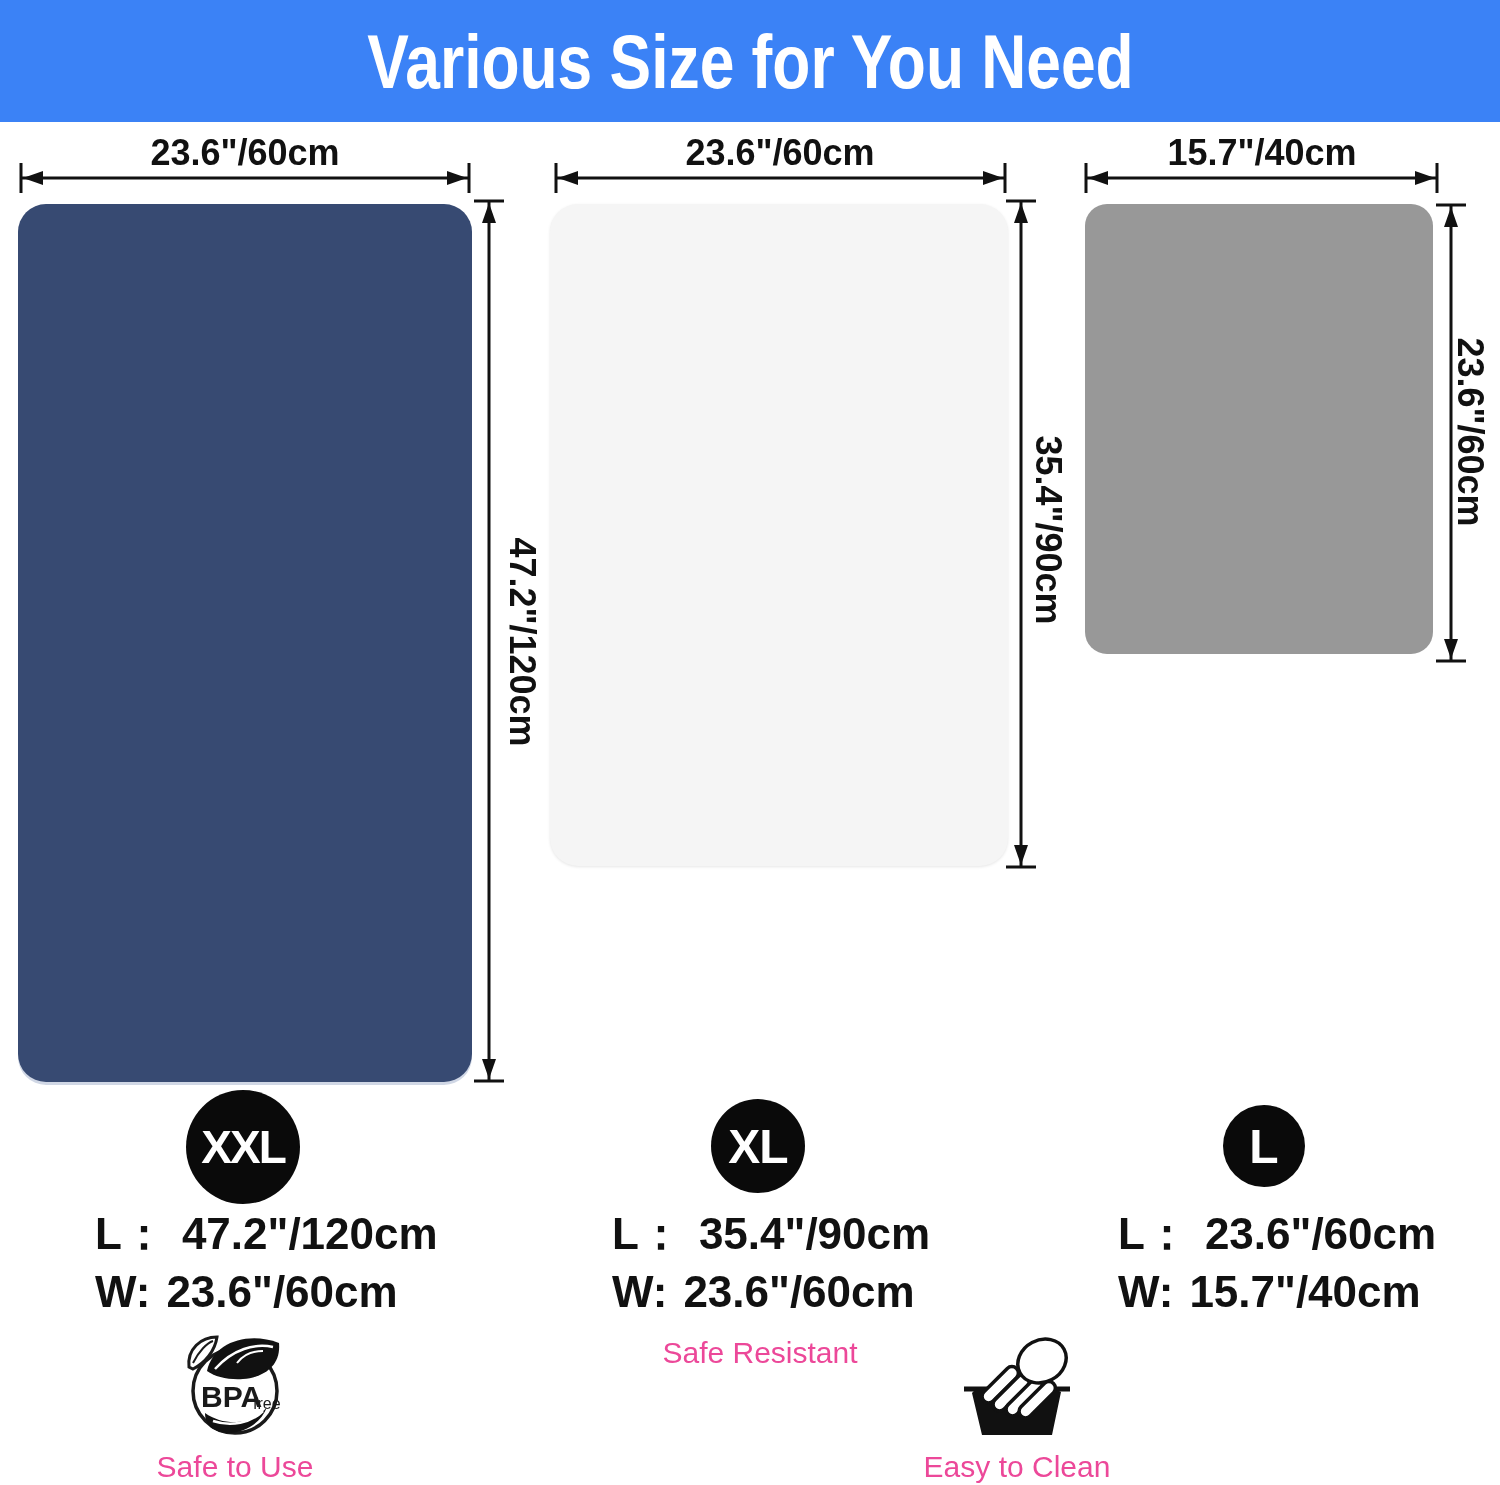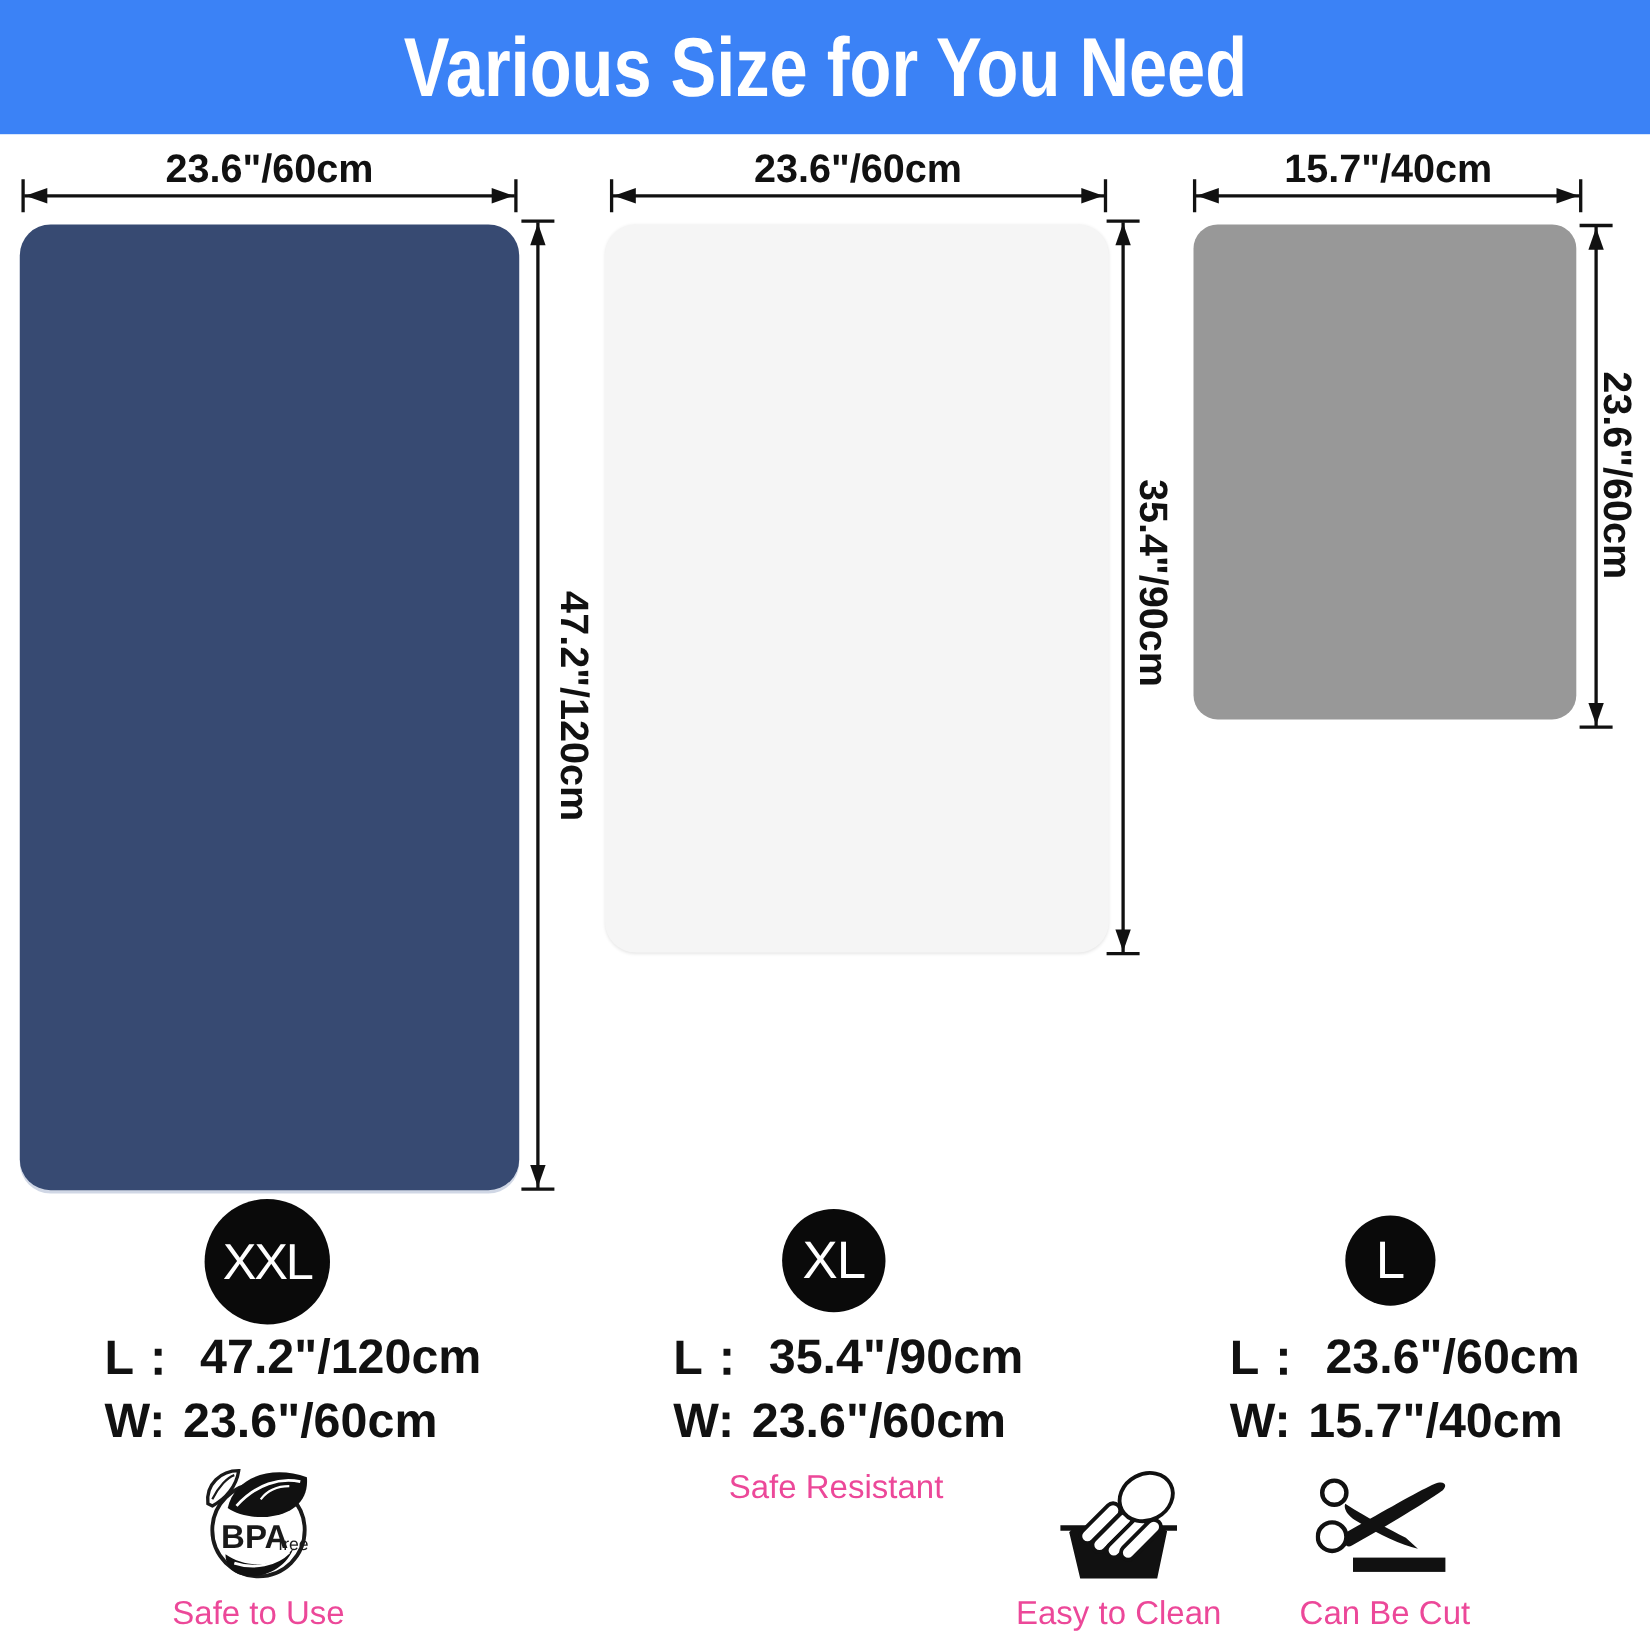--- a/index.html
+++ b/index.html
@@ -24,21 +24,21 @@
   .arrow{position:absolute;}
   .arrow line{stroke:#111;stroke-width:3;}
   .arrow polygon{fill:#111;}
 
   
   .dim-label{position:absolute;font-weight:700;font-size:36px;color:#111;white-space:nowrap;}
   .dim-label.h{transform:translateX(-50%);}
   .dim-label.v{transform:translate(-50%,-50%) rotate(90deg);}
 
   
-  .badge{position:absolute;background:#0a0a0a;border-radius:50%;color:#fff;font-weight:400;
+  .badge{position:absolute;background:#0a0a0a;border-radius:50%;color:#fff;font-weight:700;
          display:flex;align-items:center;justify-content:center;}
   .badge-xxl{left:186px;top:1090px;width:114px;height:114px;font-size:46px;letter-spacing:-2px;}
   .badge-xl{left:711px;top:1099px;width:94px;height:94px;font-size:48px;letter-spacing:-1px;}
   .badge-l{left:1223px;top:1105px;width:82px;height:82px;font-size:48px;}
 
   
   .spec{position:absolute;font-weight:700;font-size:44px;color:#111;}
   .spec-row{display:flex;gap:16px;height:58px;align-items:center;white-space:nowrap;}
 
   
@@ -181,26 +181,14 @@
           <rect x="63" y="47.5" width="13" height="46" rx="6.5" transform="rotate(45 69.5 47.5)"></rect>
           <rect x="76" y="52.5" width="13" height="46" rx="6.5" transform="rotate(45 82.5 52.5)"></rect>
           <rect x="89" y="54.5" width="13" height="46" rx="6.5" transform="rotate(45 95.5 54.5)"></rect>
           <ellipse cx="84" cy="32" rx="25" ry="21" transform="rotate(-28 84 32)"></ellipse>
         </g>
       </svg>
     </div>
     <div class="caption">Easy to Clean</div>
   </div>
 
-  <div class="feature" style="left:1129px;">
-    <div class="icon-box">
-      <svg class="fsvg" width="126" height="100" viewBox="0 0 126 100" style="margin-bottom:2px;">
-        <path d="M27,33 C44,44 66,56 82,64 L93,74 C76,70 52,58 36,48 C29,44 25,37 27,33 Z" fill="#111"></path>
-        <path d="M26,60 C58,42 96,20 108,15 C118,11 121,17 114,22 C100,32 60,56 33,71 C26,75 22,63 26,60 Z" fill="#111"></path>
-        <circle cx="17" cy="23" r="11" fill="#fff" stroke="#111" stroke-width="4"></circle>
-        <circle cx="15" cy="63" r="13" fill="#fff" stroke="#111" stroke-width="4"></circle>
-        <rect x="34" y="82" width="84" height="13" fill="#111"></rect>
-      </svg>
-    </div>
-    <div class="caption">Can Be Cut</div>
-  </div>
 
 </div>
 
 </body></html>

